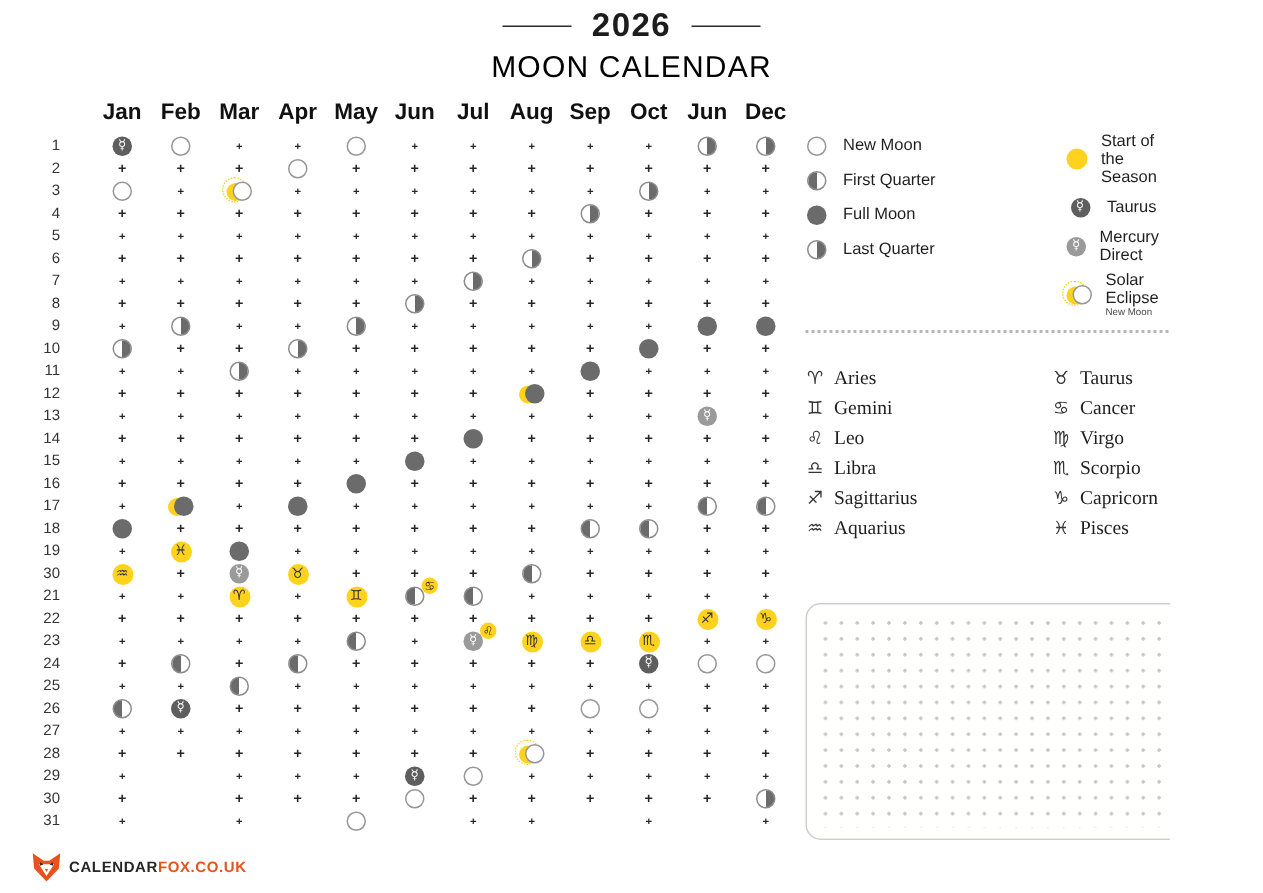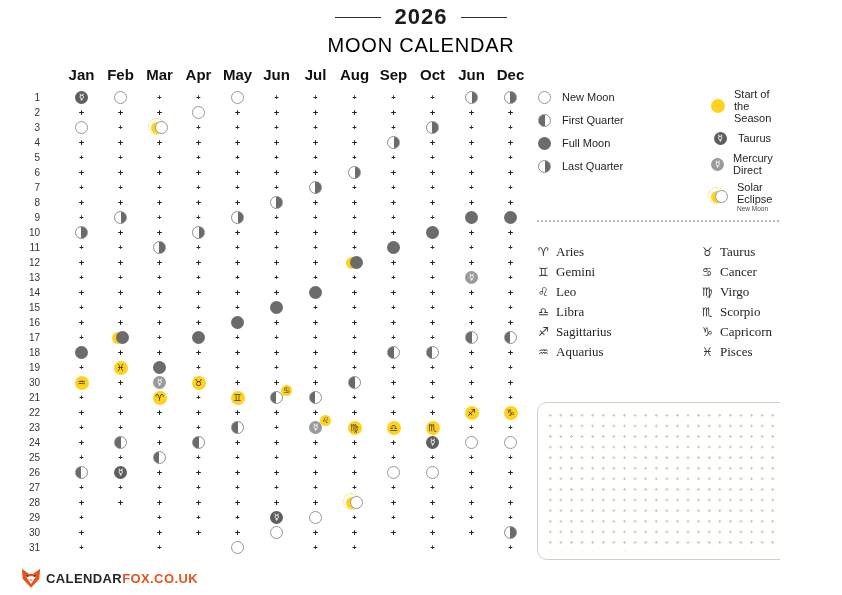--- a/index.html
+++ b/index.html
@@ -64,21 +64,21 @@
   .zd-name{font-size:13px;color:#1f1f1f;font-family:Liberation Serif, serif;}
 
   
   .notes-panel{position:absolute;left:537px;top:402px;width:297px;height:158px;
      border:1px solid #cfcfcc;border-radius:10px;box-sizing:border-box;background:#fffffe;}
   .notes-dots{position:absolute;left:7px;top:7px;right:7px;bottom:7px;
      background-image:radial-gradient(#c6c6bf 1px,transparent 1.2px);background-size:10.6px 10.6px;}
 
   
   .footer{position:absolute;left:20px;top:567px;display:flex;align-items:center;gap:4px;}
-  .brand{font-size:13px;font-weight:800;letter-spacing:.4px;}
+  .brand{font-size:10px;font-weight:800;letter-spacing:.4px;}
   .brand .dark{color:#252525;}
   .brand .orange{color:#E8531D;}
 </style>
 </head>
 <body>
 
 <div class="page">
 
   <div class="title-block">
     <div class="year-row">

